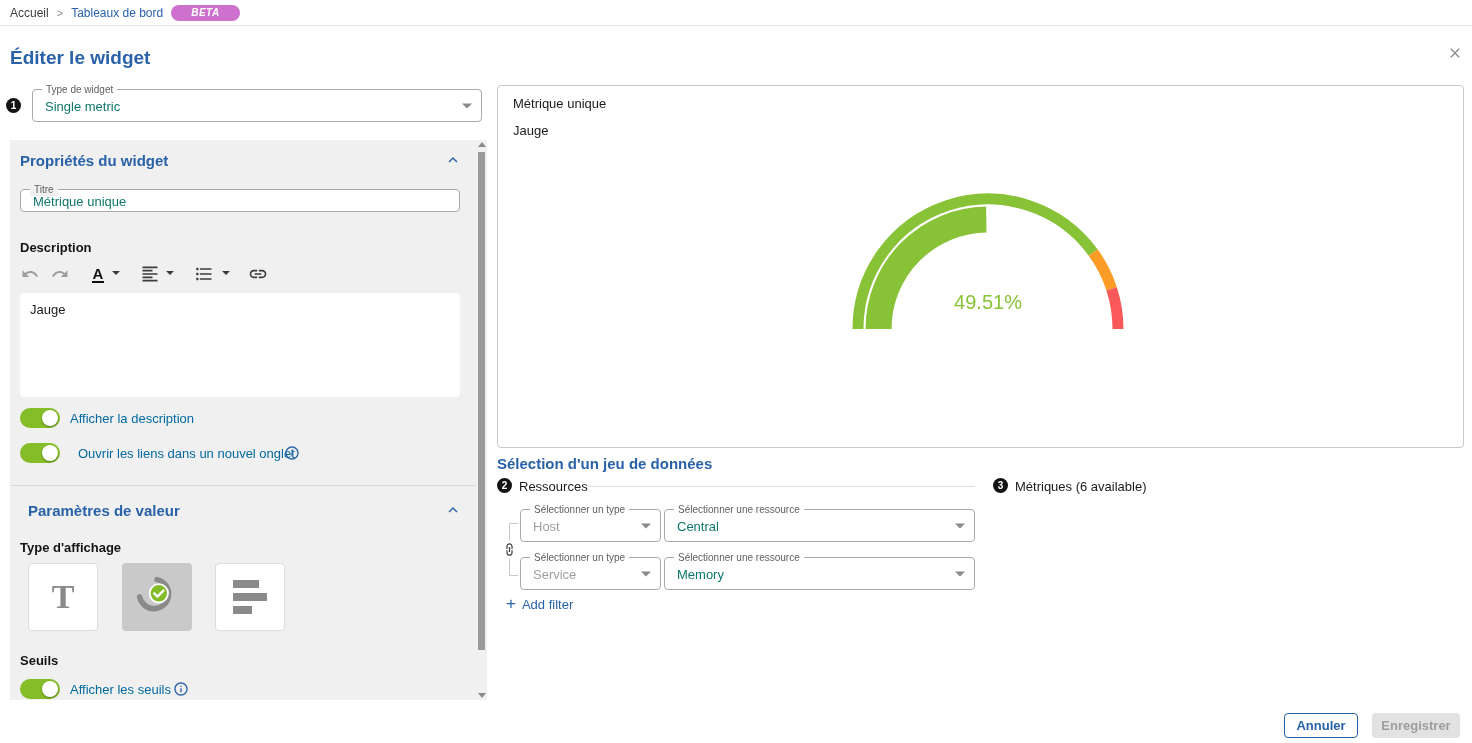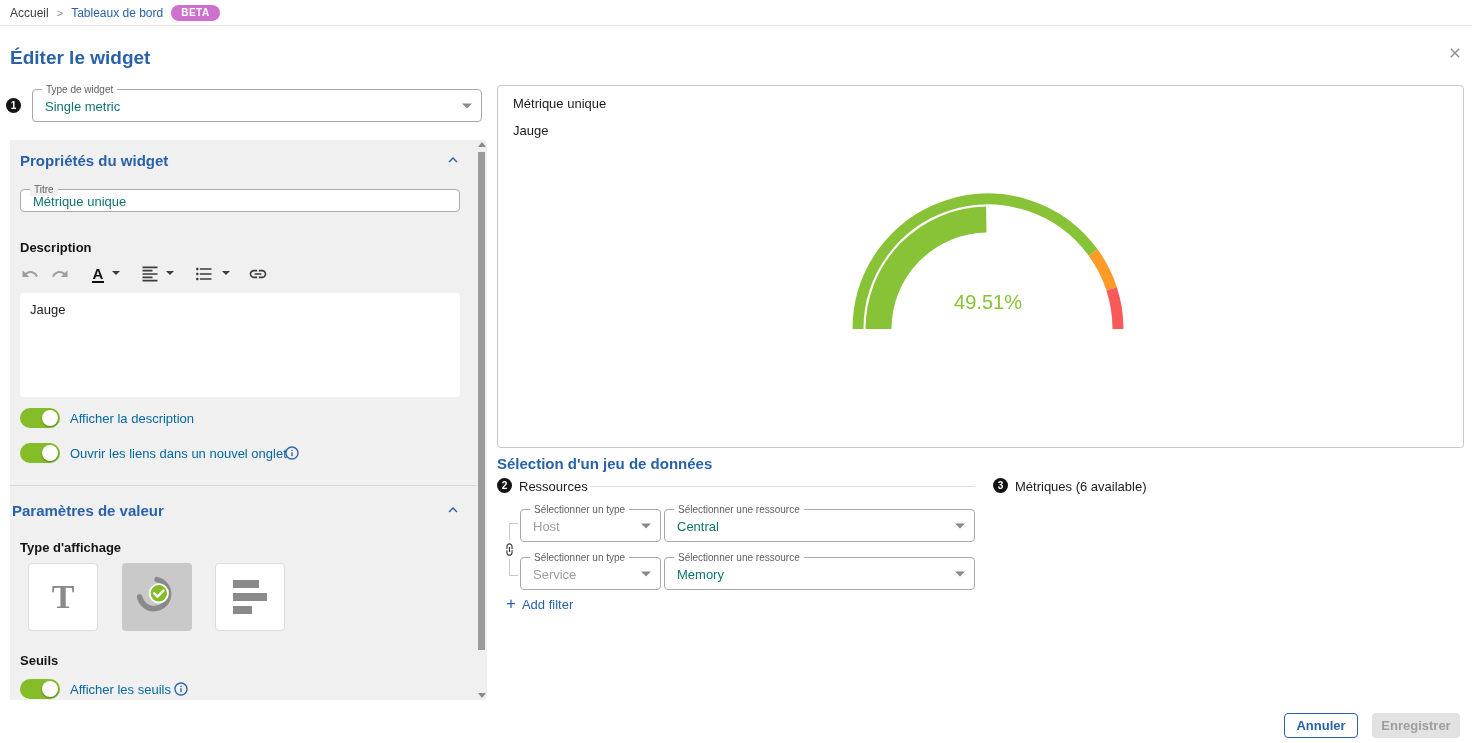--- a/index.html
+++ b/index.html
@@ -8,21 +8,21 @@
   .stage { position:relative; width:1472px; height:743px; background:#fff; overflow:hidden; }
   .abs { position:absolute; }
 
   
   .breadcrumb { left:0; top:0; width:1472px; height:26px; border-bottom:1px solid #e4e4e4;
                 display:flex; align-items:center; padding-left:10px; gap:8px; font-size:12px; }
   .bc-home { color:#3d3d3d; cursor:pointer; }
   .bc-sep { color:#8a8a8a; font-size:11px; }
   .bc-link { color:#2962a8; cursor:pointer; }
   .beta-chip { background:#ce70cd; color:#fff; font-size:10px; font-weight:bold; letter-spacing:.5px;
-               padding:2px 10px; border-radius:9px; line-height:12px; }
+               padding:2px 20px; border-radius:9px; line-height:12px;font-style:italic; }
 
   .modal-title { left:10px; top:47px; font-size:19px; font-weight:bold; color:#2962a8; }
   .close-x { right:6px; top:42px; width:22px; height:22px; color:#8a8a8a; cursor:pointer;
              display:flex; align-items:center; justify-content:center; }
 
   .step-circle { width:15px; height:15px; border-radius:50%; background:#141414; color:#fff;
                  font-size:10px; font-weight:bold; display:flex; align-items:center; justify-content:center; }
 
   
   .mui-field { position:absolute; border:1px solid #a9a9a9; border-radius:4px; background:#fff; }
@@ -185,30 +185,30 @@
     </div>
 
     <div class="toggle" style="left:10px; top:268px;">
         <span class="knob"></span>
       </div>
     <span class="toggle-label" style="left:60px; top:271px;">Afficher la description</span>
 
     <div class="toggle" style="left:10px; top:303px;">
         <span class="knob"></span>
       </div>
-    <span class="toggle-label" style="left:60px; top:306px;">Ouvrir les liens dans un nouvel onglet</span>
+    <span class="toggle-label" style="left:68px; top:306px;">Ouvrir les liens dans un nouvel onglet</span>
     <span class="info-icon" style="left:274px; top:305px;">
       <svg width="16" height="16" viewBox="0 0 24 24" fill="currentColor">
           <path d="M11 7h2v2h-2zm0 4h2v6h-2zm1-9C6.48 2 2 6.48 2 12s4.48 10 10 10 10-4.48 10-10S17.52 2 12 2zm0 18c-4.41 0-8-3.59-8-8s3.59-8 8-8 8 3.59 8 8-3.59 8-8 8z"></path>
         </svg>
     </span>
 
     <div class="panel-divider" style="top:345px;"></div>
 
-    <div class="abs section-h" style="left:2px; top:362px;">Paramètres de valeur</div>
+    <div class="abs section-h" style="left:18px; top:362px;">Paramètres de valeur</div>
     <div class="chev" style="left:434px; top:361px;">
       <svg width="18" height="18" viewBox="0 0 24 24" fill="currentColor">
           <path d="M12 8l-6 6 1.41 1.41L12 10.83l4.59 4.58L18 14l-6-6z"></path>
         </svg>
     </div>
 
     <div class="abs bold-label" style="left:10px; top:400px;">Type d'affichage</div>
 
     <div class="abs" style="left:0; top:423px; width:300px; height:68px;">
       <div class="dt-btn" style="left:18px;">

